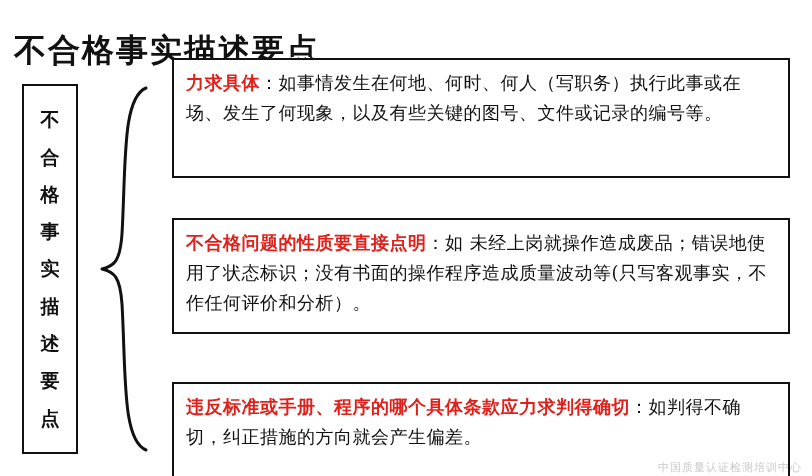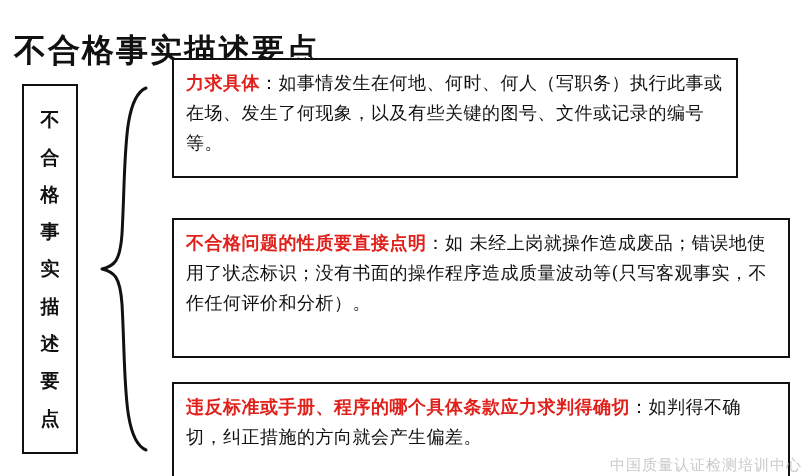--- a/index.html
+++ b/index.html
@@ -63,22 +63,22 @@
 
   
   .content-box {
     position: absolute;
     left: 172px;
     border: 2px solid #111111;
     box-sizing: border-box;
     background: #ffffff;
     padding: 8px 12px 6px 12px;
   }
-  #box-1 { top: 58px;  width: 566px; height: 120px; }
-  #box-2 { top: 218px; width: 618px; height: 140px; }
+  #box-1 { top: 58px;  width: 618px; height: 120px; }
+  #box-2 { top: 218px; width: 618px; height: 116px; }
   #box-3 { top: 382px; width: 618px; height: 106px;  }
 
   .box-text {
     font-size: 18px;
     line-height: 30px;
     color: #111111;
     font-family: "DejaVu Serif", "Liberation Serif", serif;
     letter-spacing: 0.5px;
   }
   .emph {
@@ -86,21 +86,21 @@
     font-weight: bold;
   }
   .rest {
     color: #111111;
   }
 
   #watermark {
     position: absolute;
     right: 10px;
     bottom: 1px;
-    font-size: 15px;
+    font-size: 11px;
     color: #c9c9c9;
     font-family: "Liberation Sans", sans-serif;
     letter-spacing: 1px;
   }
 </style>
 </head>
 <body>
 
 <div id="page-title">不合格事实描述要点</div>
 

